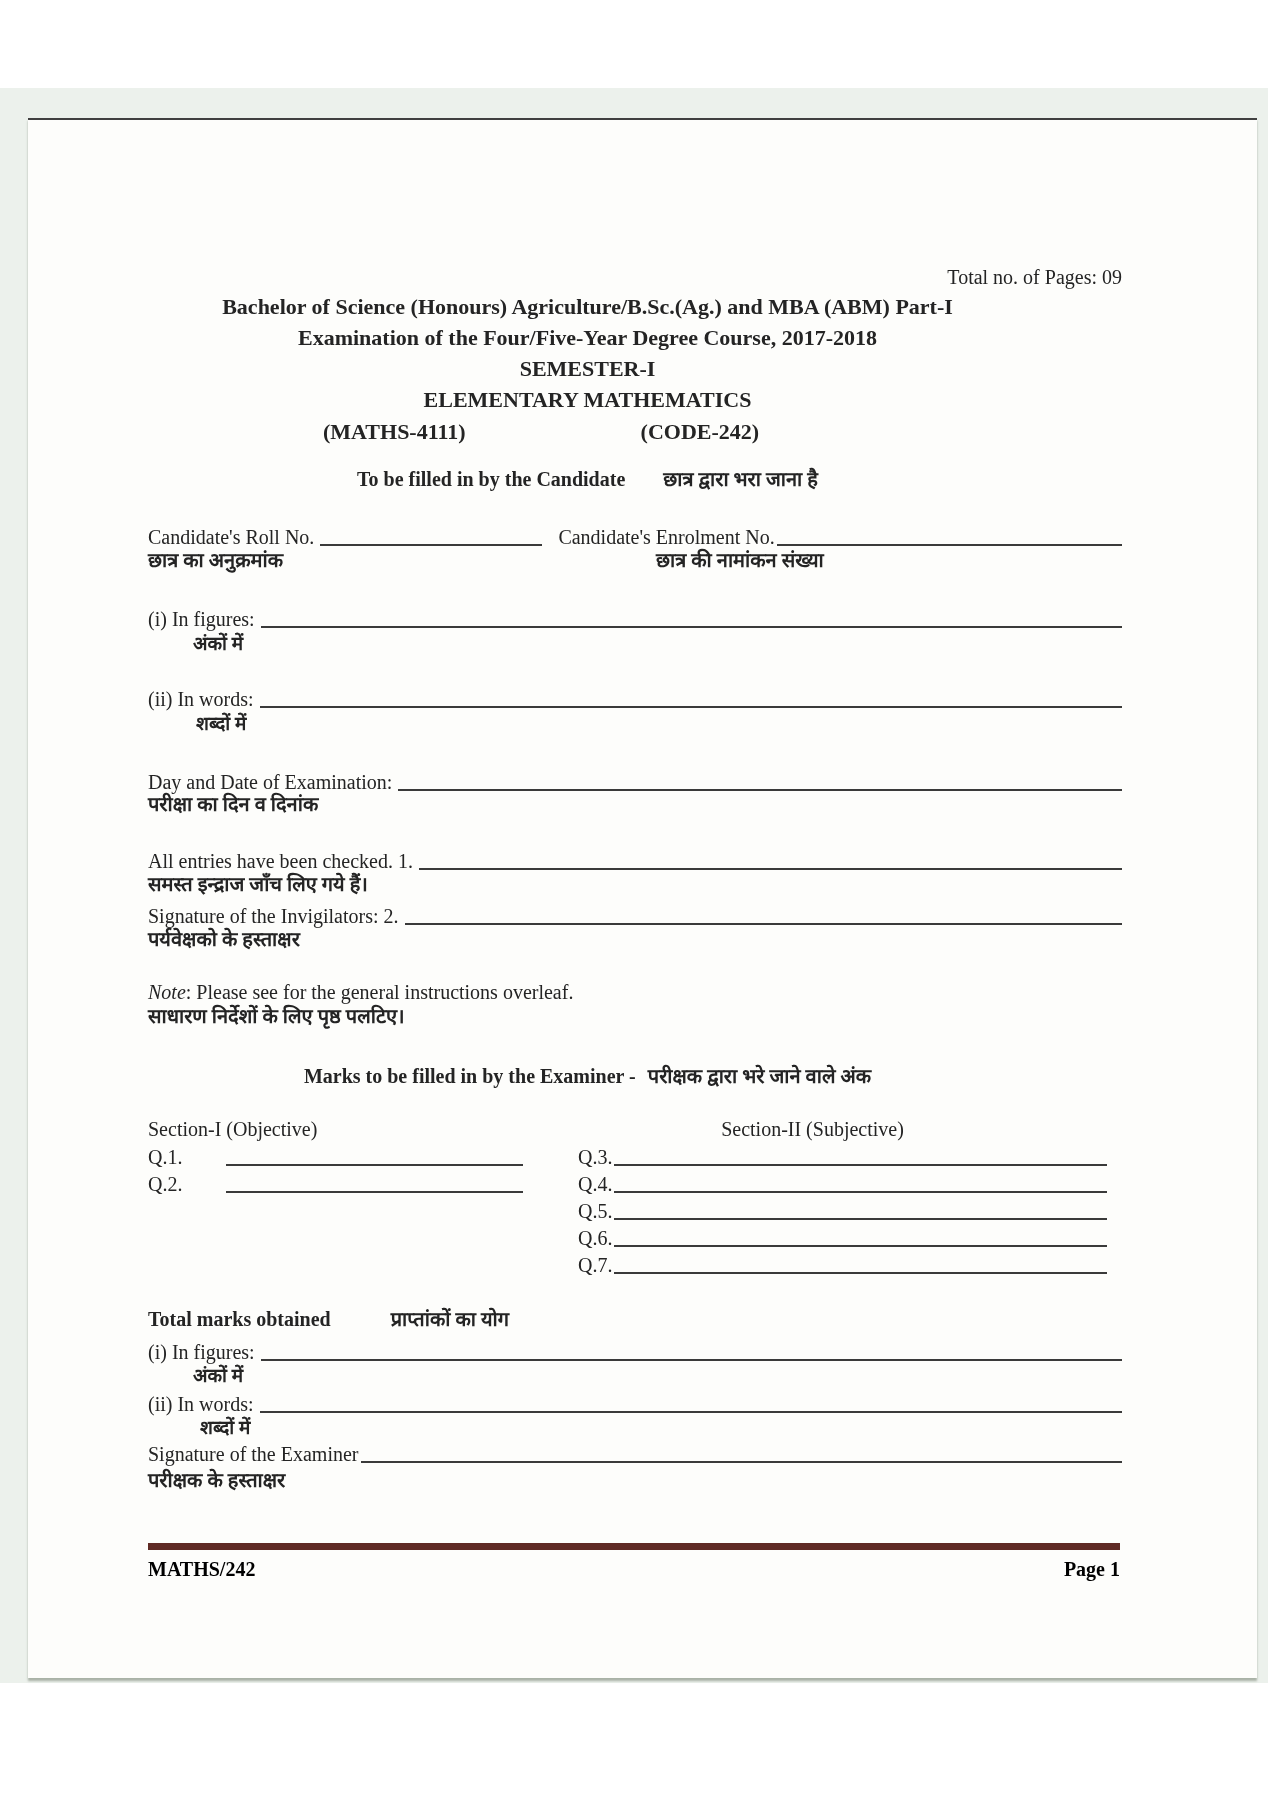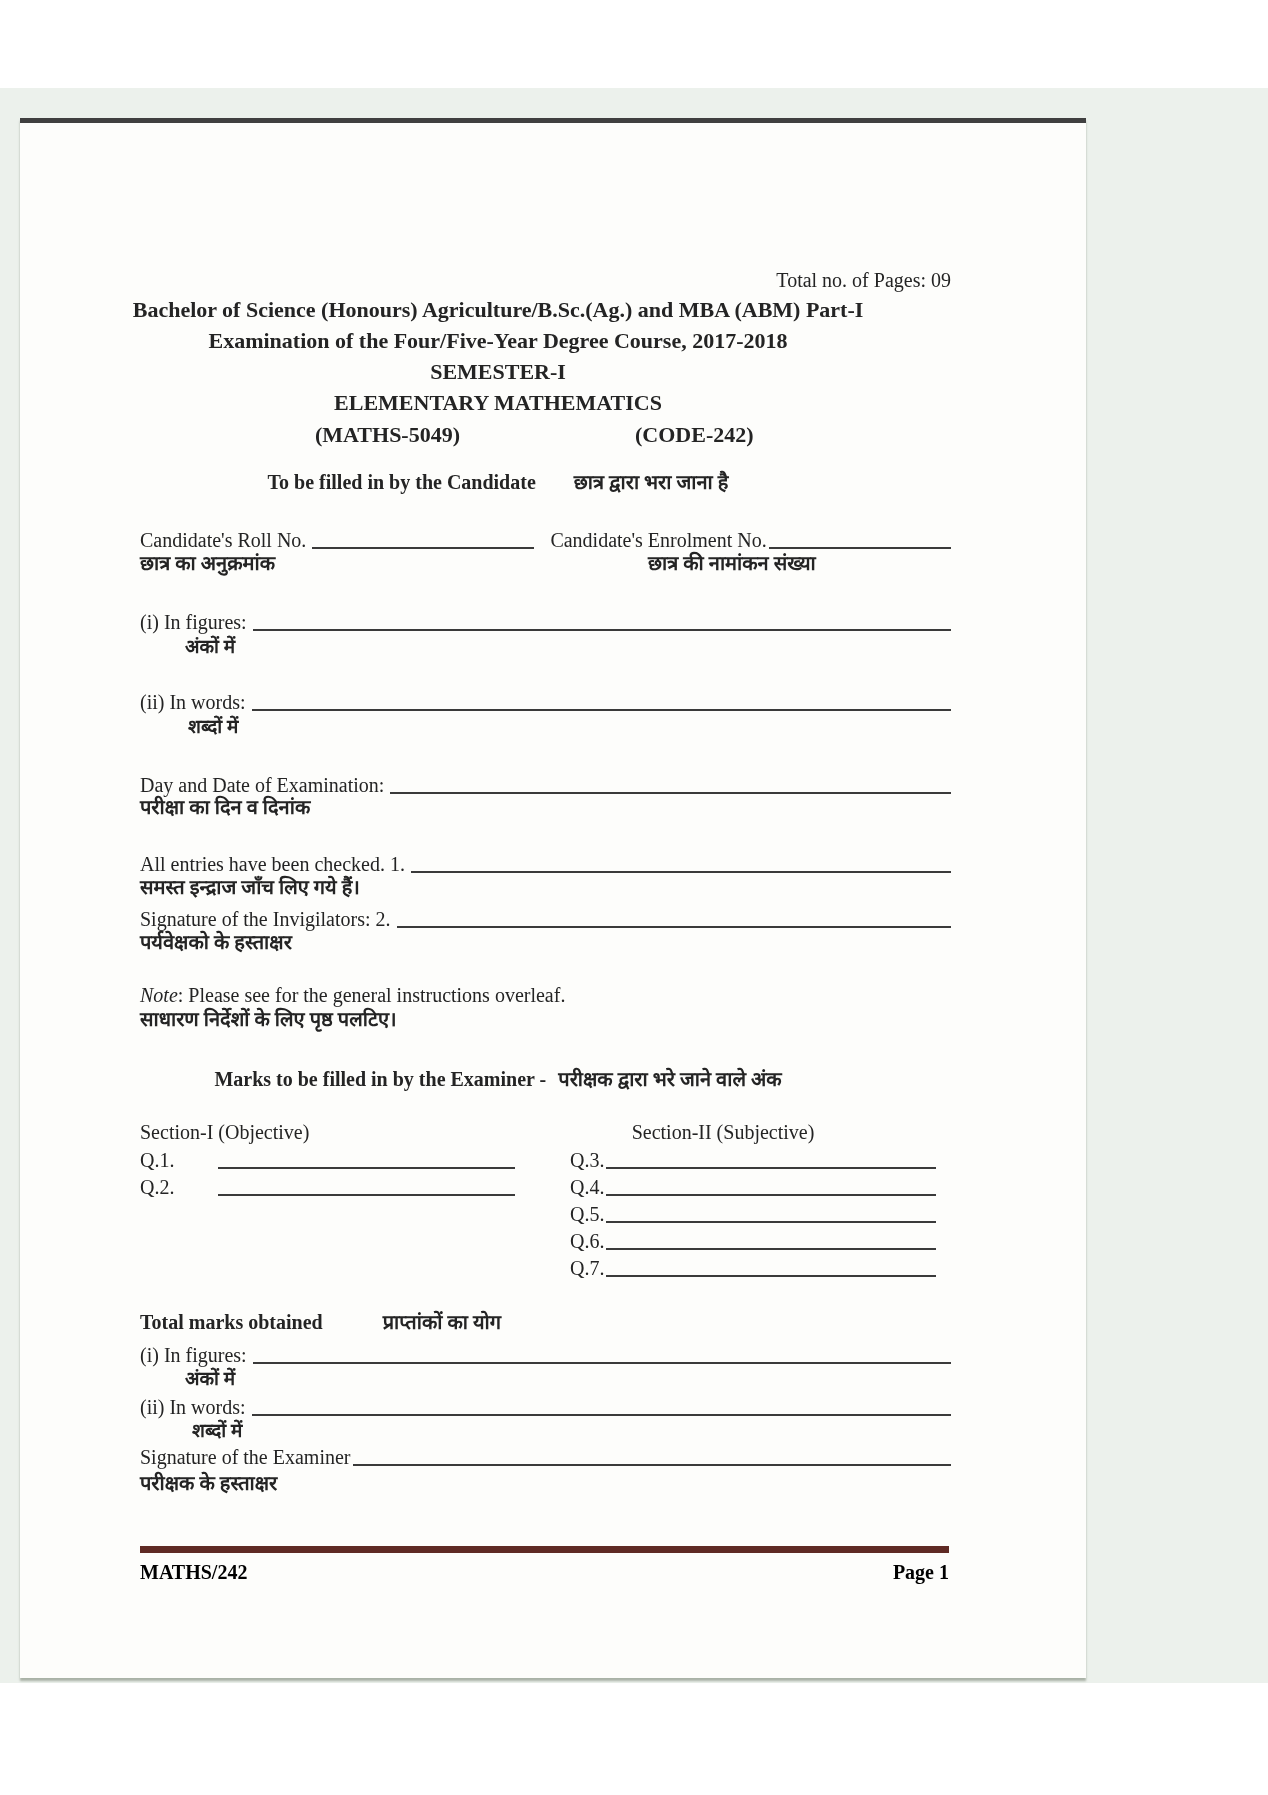--- a/index.html
+++ b/index.html
@@ -4,24 +4,24 @@
 <style>
   * { box-sizing: border-box; margin: 0; padding: 0; }
   html, body { width: 1268px; height: 1795px; background: #ffffff; overflow: hidden; }
   body { font-family: "Liberation Serif", "DejaVu Serif", serif; color: #242424; }
 
   .viewer-band {
     position: absolute; left: 0; top: 88px; width: 1268px; height: 1595px;
     background: #ecf1ec;
   }
   .doc-page {
-    position: absolute; left: 20px; top: 118px; width: 1066px; height: 1560px;
+    position: absolute; left: 28px; top: 118px; width: 1229px; height: 1560px;
     background: #fdfdfb;
     box-shadow: 0 3px 2px rgba(115,125,110,0.55);
-    border-top: 5px solid #404040;
+    border-top: 2px solid #404040;
   }
   .row {
     position: absolute; left: 120px; right: 135px;
     display: flex; align-items: flex-end;
     font-size: 20px; line-height: 24px; white-space: nowrap;
   }
   .center { justify-content: center; text-align: center; }
   .bold { font-weight: 700; }
   .hindi { font-weight: 700; font-family: "Liberation Serif", "DejaVu Sans", serif; }
   .blank {
@@ -53,21 +53,21 @@
   <div class="row center title" style="top:205px; right:230px;">
     <span>Examination of the Four/Five-Year Degree Course, 2017-2018</span>
   </div>
   <div class="row center title" style="top:236px; right:230px;align-items:center;">
     <span>SEMESTER-I</span>
   </div>
   <div class="row center title" style="top:267px; right:230px;">
     <span>ELEMENTARY MATHEMATICS</span>
   </div>
   <div class="row title" style="top:299px;">
-    <span style="margin-left:175px;">(MATHS-5049)</span>
+    <span style="margin-left:175px;">(MATHS-4111)</span>
     <span style="margin-left:175px;">(CODE-242)</span>
   </div>
 
   <div class="row center" style="top:347px; right:230px;">
     <span class="bold">To be filled in by the Candidate</span>
     <span class="hindi" style="margin-left:38px;">छात्र द्वारा भरा जाना है</span>
   </div>
 
   <div class="row" style="top:405px;">
     <span>Candidate's Roll No.</span>

